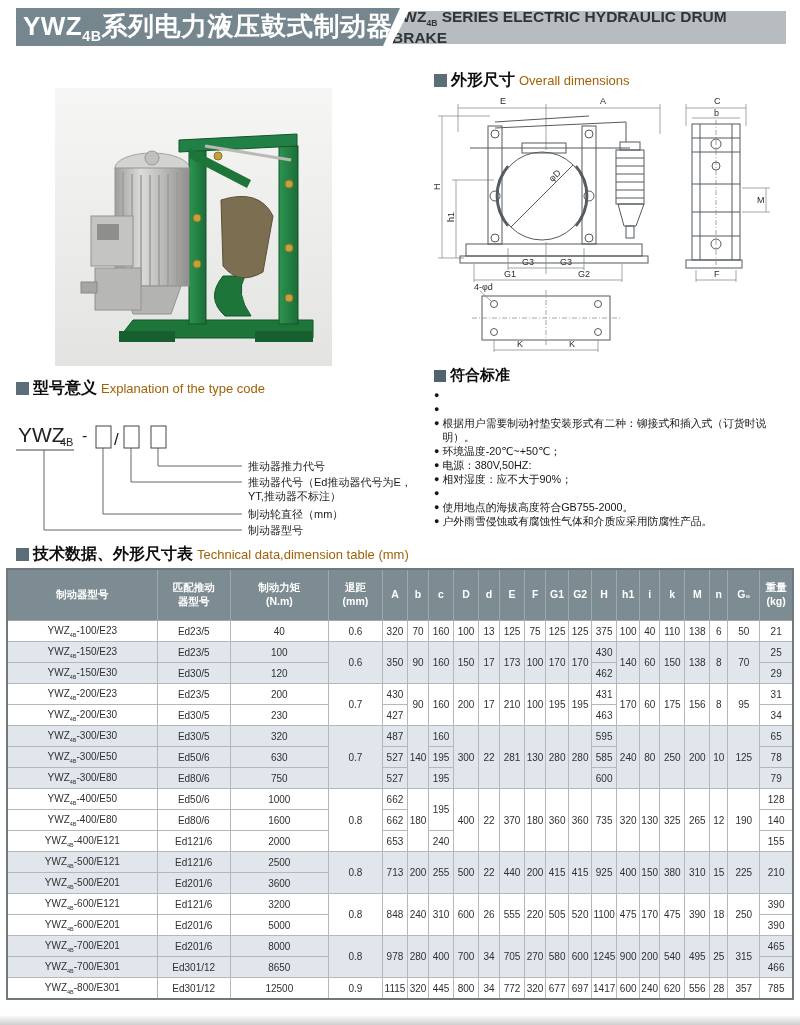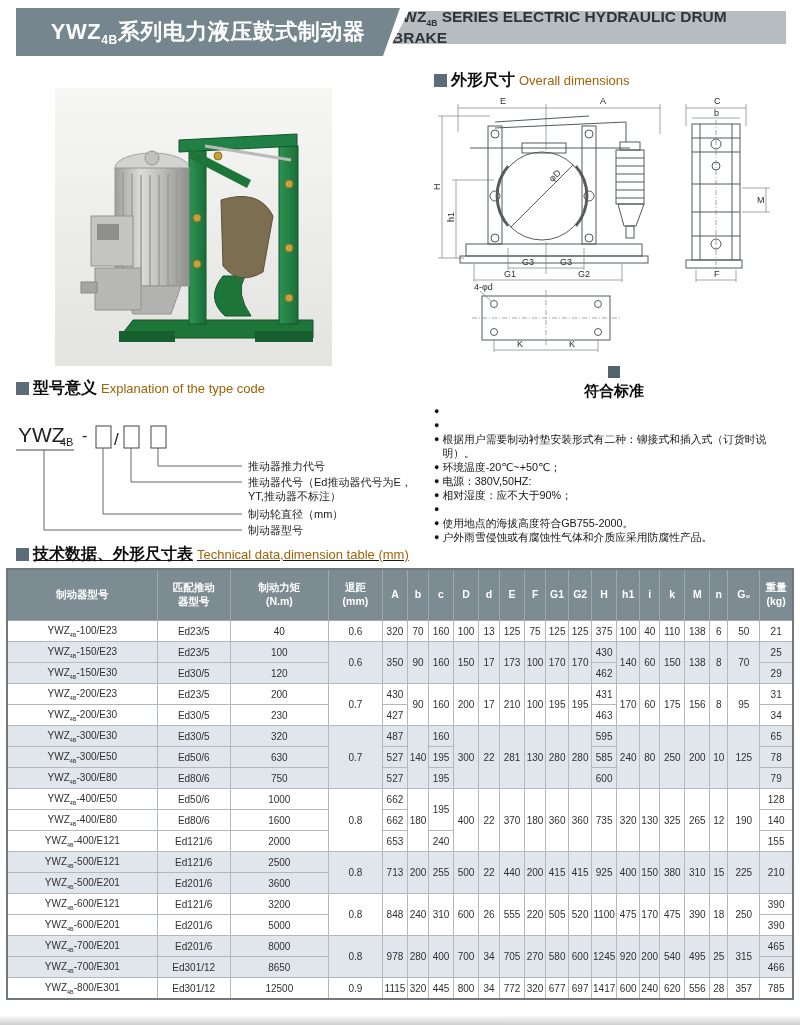--- a/index.html
+++ b/index.html
@@ -2,23 +2,23 @@
 <html><head>
 <meta charset="utf-8">
 <style>
   html,body{margin:0;padding:0;}
   body{width:800px;height:1025px;position:relative;background:#fff;
        font-family:"Liberation Sans","DejaVu Sans",sans-serif;color:#1a1a1a;overflow:hidden;}
   sub{font-size:0.55em;}
 
   
   .hdr{position:absolute;top:8px;left:16px;width:770px;height:38px;}
-  .hdr-left{position:absolute;left:0;top:0;width:384px;height:48px;background:#75868e;
+  .hdr-left{position:absolute;left:0;top:0;width:384px;height:38px;background:#75868e;
     clip-path:polygon(0 0,100% 0,calc(100% - 17px) 100%,0 100%);
-    display:flex;align-items:center;justify-content:center;color:#fff;font-weight:bold;font-size:22px;letter-spacing:0.5px;}
+    display:flex;align-items:center;justify-content:center;color:#fff;font-weight:bold;font-size:26px;letter-spacing:0.5px;}
   .hdr-right{position:absolute;left:376px;top:3px;width:394px;height:33px;background:#b7bcc0;
     clip-path:polygon(17px 0,100% 0,100% 100%,0 100%);
     display:flex;align-items:center;justify-content:center;color:#2e3437;font-weight:bold;font-size:15.5px;}
 
   
   .sec-title{display:flex;align-items:center;gap:4px;white-space:nowrap;}
   .sq{width:13px;height:13px;background:#5b6e77;flex:0 0 auto;}
   .sec-title .zh{font-weight:bold;font-size:16px;color:#0e0e0e;}
   .sec-title .en{font-size:13px;color:#a16207;}
 
@@ -40,21 +40,21 @@
 
   
   .dim-title{position:absolute;left:434px;top:70px;}
   .drawing{position:absolute;left:430px;top:92px;}
   .drawing text{font-size:9px;fill:#2b2b2b;font-family:"Liberation Sans","DejaVu Sans",sans-serif;}
   .drawing .thin{stroke:#7a8084;stroke-width:0.7;fill:none;}
   .drawing .main{stroke:#555a5e;stroke-width:1;fill:none;}
   .drawing .dash{stroke:#7a8084;stroke-width:0.7;fill:none;stroke-dasharray:5 2 1 2;}
 
   
-  .table-title{position:absolute;left:16px;top:544px;text-decoration:underline;}
+  .table-title{position:absolute;left:16px;top:544px;}
   table.tech{position:absolute;left:6px;top:568px;width:788px;border-collapse:collapse;table-layout:fixed;
     border:2px solid #6f787d;}
   table.tech th{background:#7d8c92;color:#fff;font-weight:bold;border:1px solid #9fa8ac;
     white-space:pre-line;font-size:10.5px;line-height:1.3;height:50px;padding:0;text-align:center;}
   table.tech td{border:1px solid #b2b8bb;text-align:center;vertical-align:middle;
     font-size:10px;color:#303030;height:20px;padding:0;background:#fff;}
   table.tech td.model{font-size:10px;}
   table.tech tr.shaded td{background:#e0e6ec;}
   table.tech tr.group-start td{border-top:1px solid #7e878c;}
 
@@ -294,21 +294,21 @@
   <g font-size="11" fill="#1c1c1c">
     <text x="238" y="66">推动器推力代号</text>
     <text x="238" y="82">推动器代号（Ed推动器代号为E，</text>
     <text x="238" y="96">YT,推动器不标注）</text>
     <text x="238" y="114">制动轮直径（mm）</text>
     <text x="238" y="130">制动器型号</text>
   </g>
 </svg>
 
 <div class="txtblock">
-  <div class="sub-title" style="margin-top:0;flex-direction:column;">
+  <div class="sub-title" style="margin-top:0;">
     <span class="sq2"></span>
     <span class="t">符合标准</span>
   </div>
   <ul class="bullets">
       <li>
         <span class="dot">●</span>
       </li>
     </ul>
 
   <ul class="bullets">
@@ -636,21 +636,21 @@
         <td rowspan="2">978</td>
         <td rowspan="2">280</td>
         <td rowspan="2">400</td>
         <td rowspan="2">700</td>
         <td rowspan="2">34</td>
         <td rowspan="2">705</td>
         <td rowspan="2">270</td>
         <td rowspan="2">580</td>
         <td rowspan="2">600</td>
         <td rowspan="2">1245</td>
-        <td rowspan="2">920</td>
+        <td rowspan="2">900</td>
         <td rowspan="2">200</td>
         <td rowspan="2">540</td>
         <td rowspan="2">495</td>
         <td rowspan="2">25</td>
         <td rowspan="2">315</td>
         <td>465</td>
       </tr>
       <tr class="shaded">
         <td class="model">YWZ<sub>4B</sub>-700/E301</td>
         <td>Ed301/12</td>

